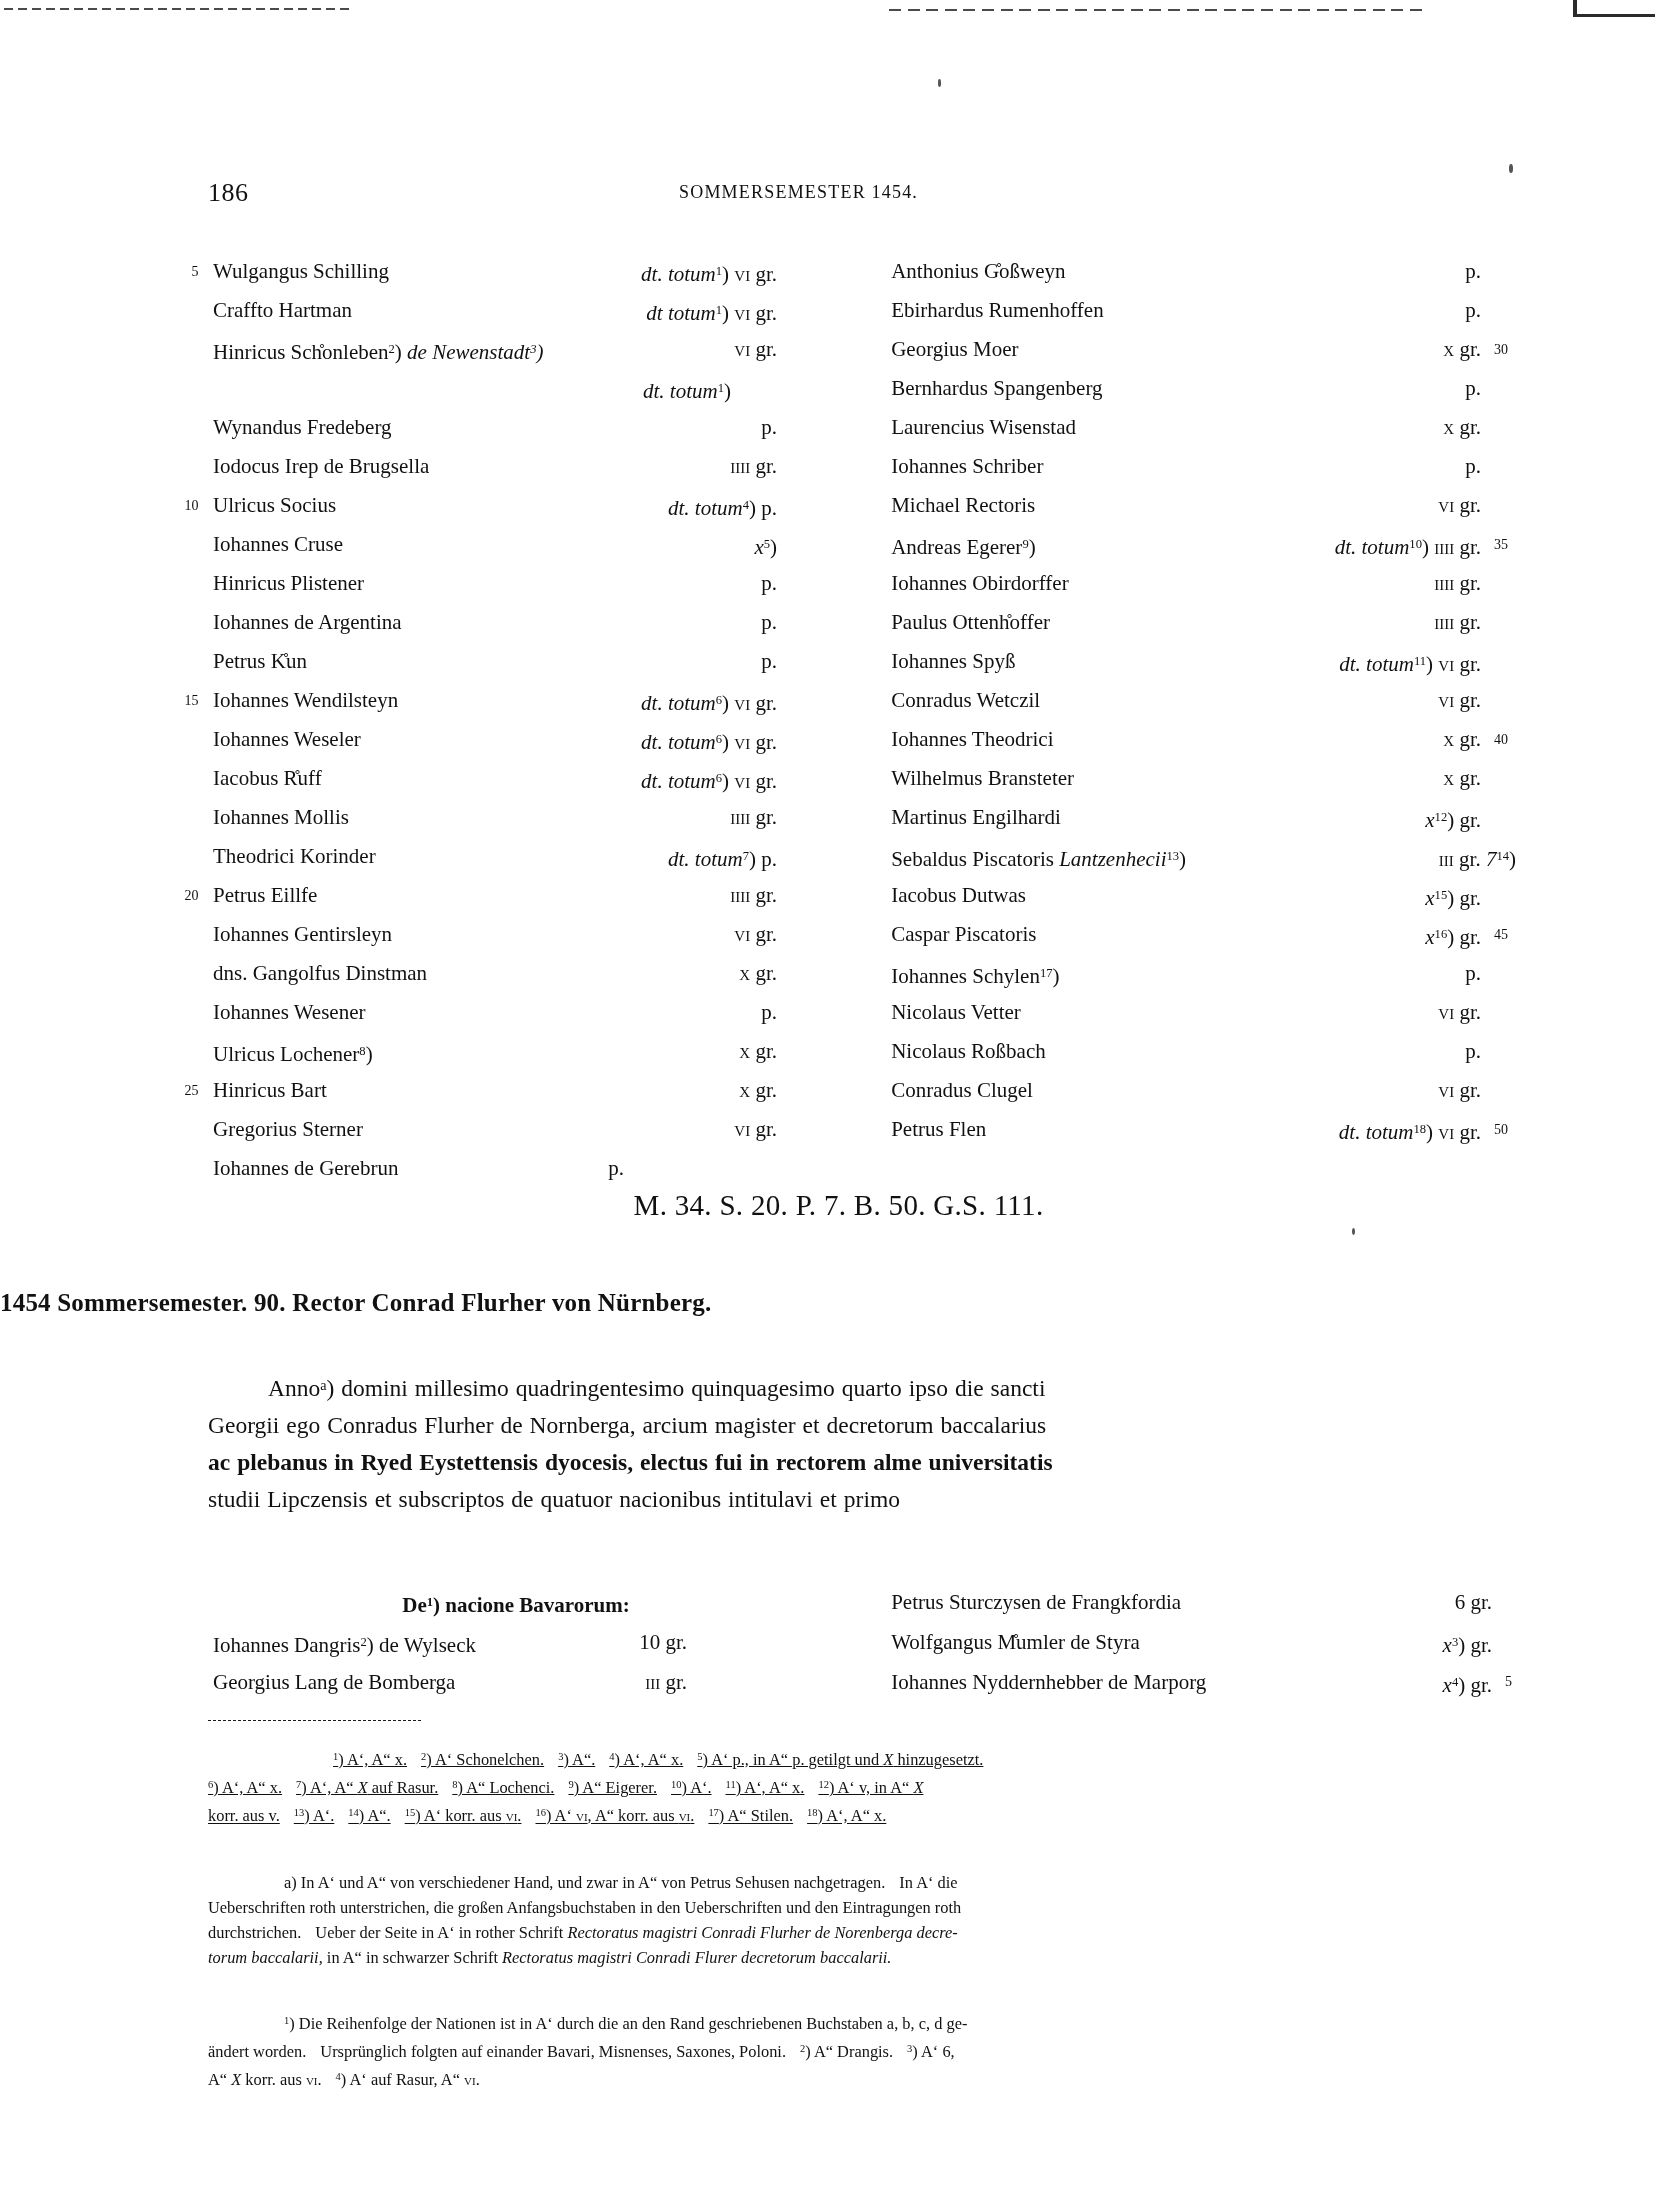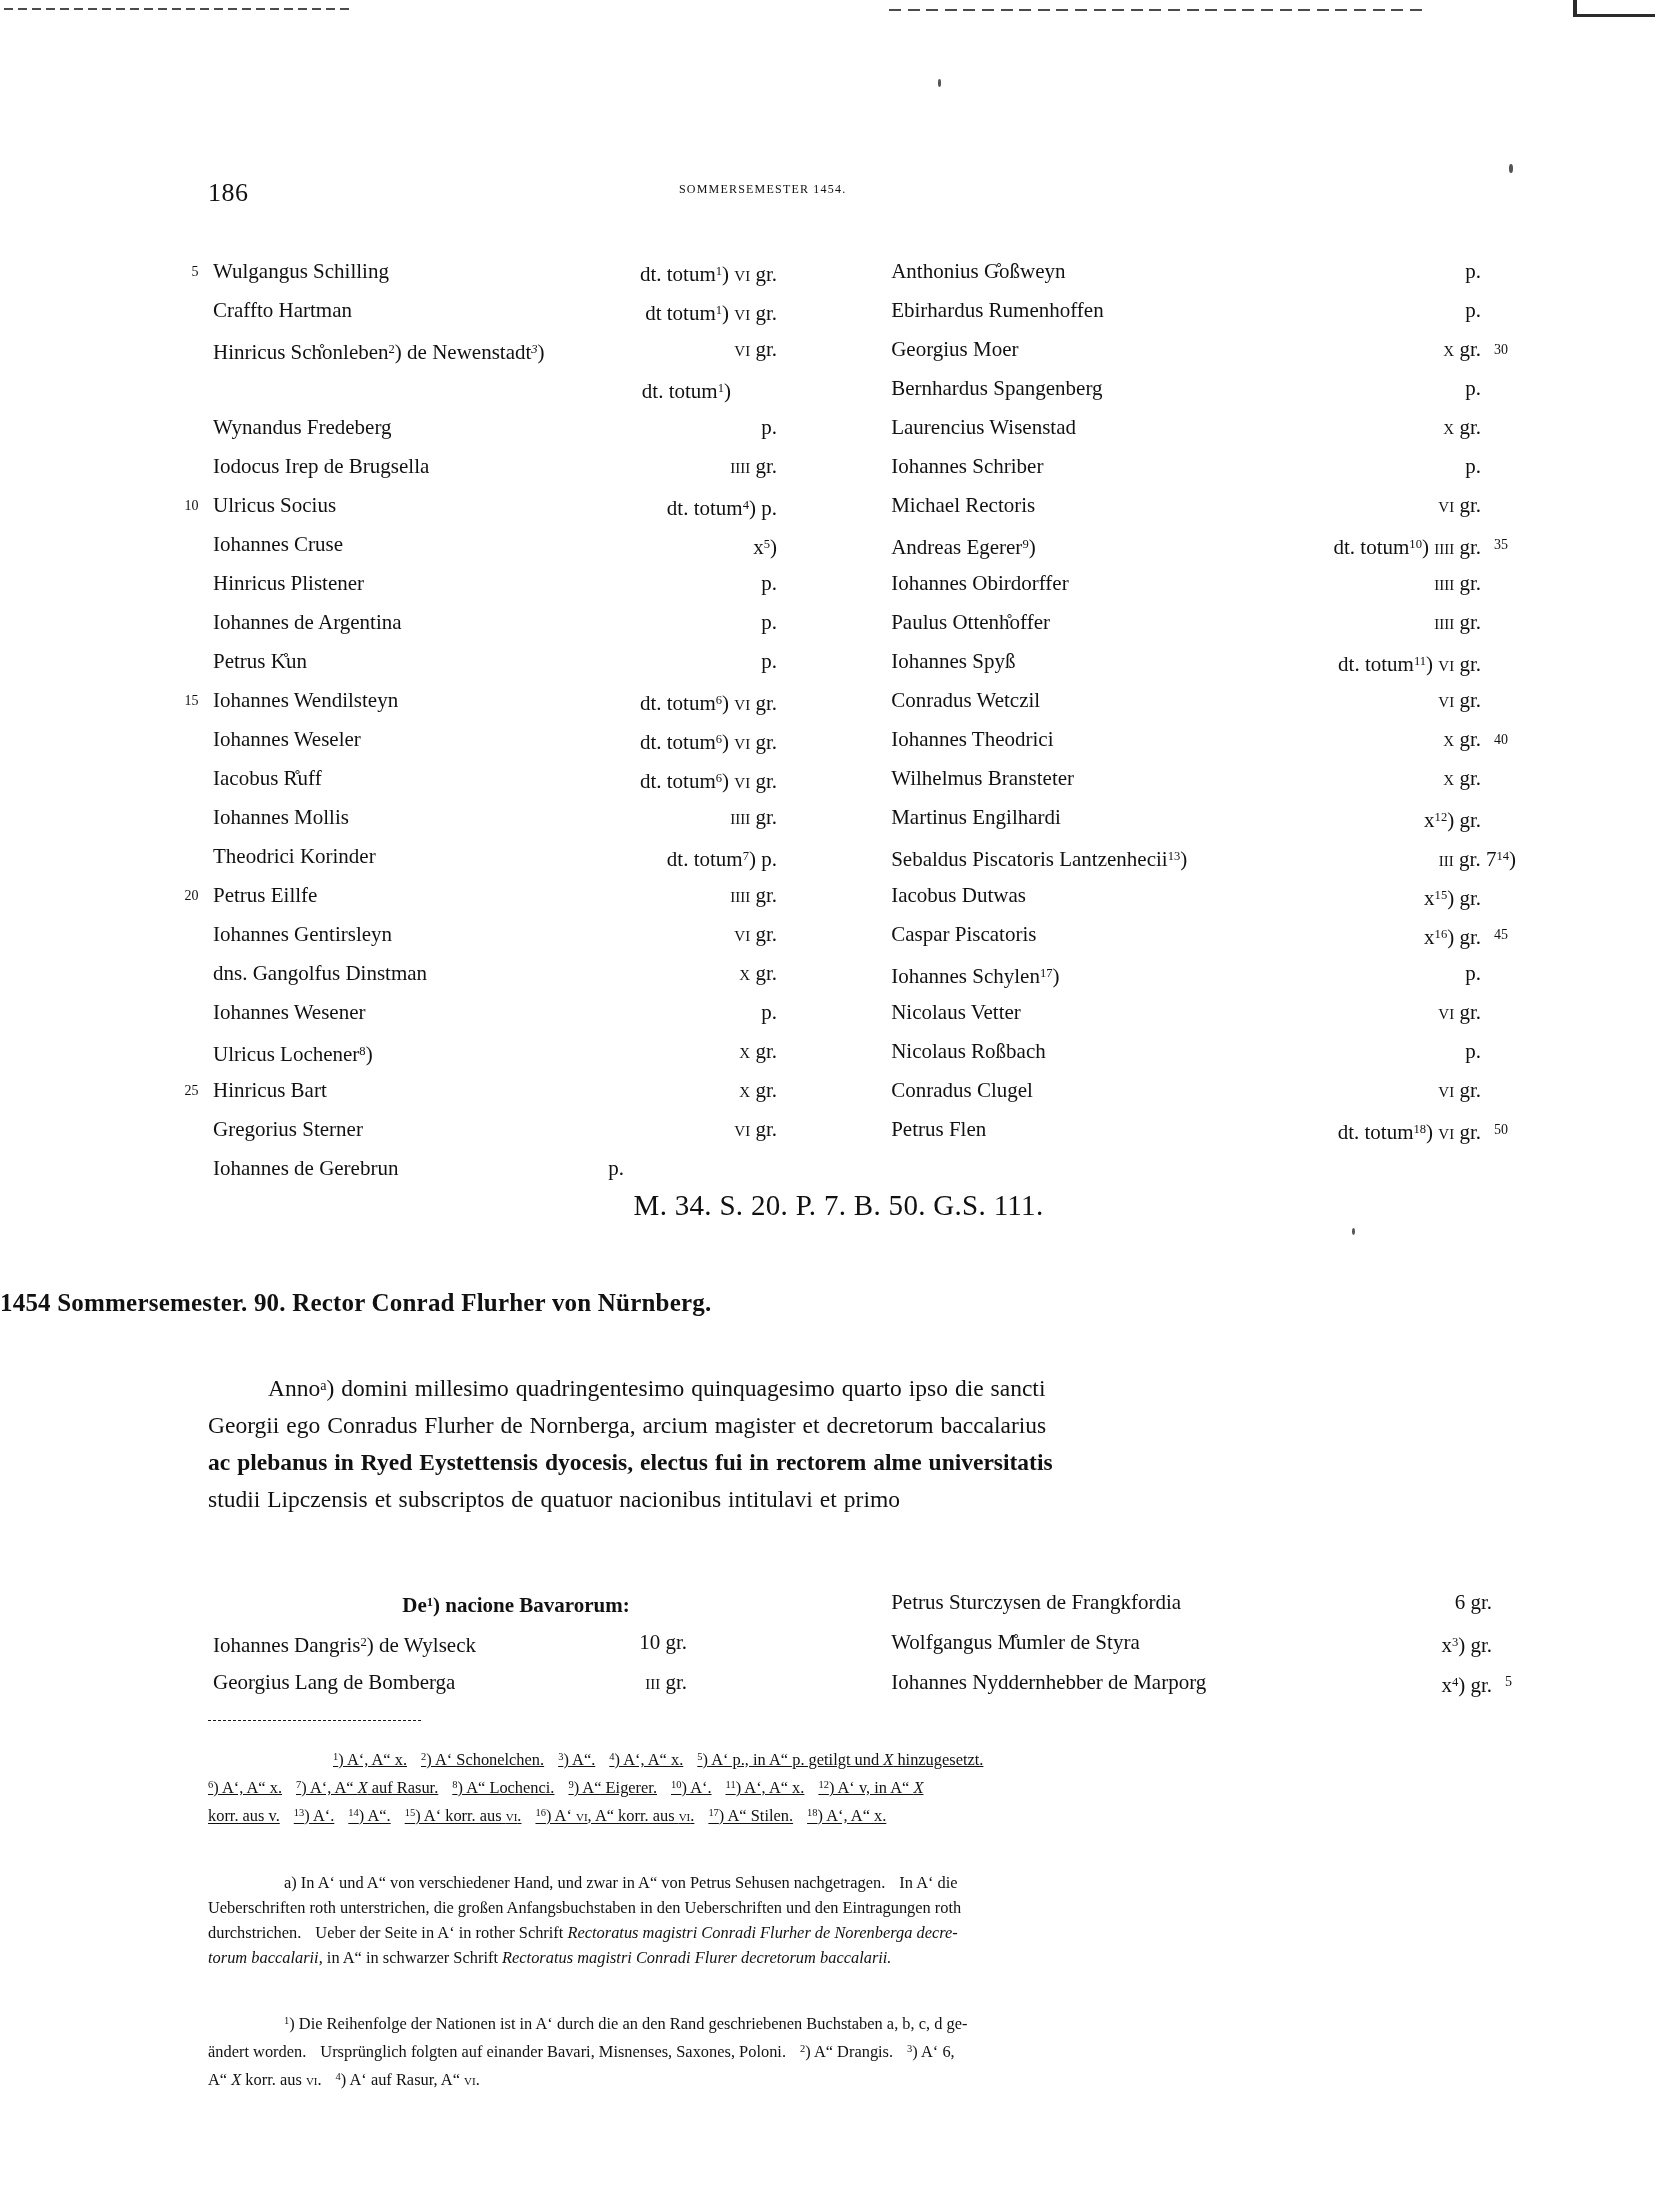--- a/index.html
+++ b/index.html
@@ -81,21 +81,21 @@
     position: absolute;
     left: 208px;
     top: 0;
     font-size: 26px;
     letter-spacing: 0.5px;
   }
   .runhead-title {
     position: absolute;
     left: 679px;
     top: 4.4px;
-    font-size: 12px;
+    font-size: 18px;
     letter-spacing: 1.2px;
   }
 
   
   .matric {
     position: absolute;
     top: 252px;
     left: 0;
     width: 1677px;
   }
@@ -147,21 +147,21 @@
     position: absolute;
     top: 0;
     right: 0;
     width: 34px;
     text-align: left;
     font-size: 14px;
     line-height: 39px;
   }
   .mcol.right .rno { right: 43px; }
 
-  .it  { }
+  .it  { font-style: italic; }
   .sc  { font-variant: small-caps; }
   sup  { font-size: .60em; vertical-align: .46em; font-style: normal; }
   .supi { font-size: .60em; vertical-align: .46em; font-style: italic; }
 
   
   .totals {
     position: absolute;
     top: 1189px;
     left: 0;
     width: 1677px;

